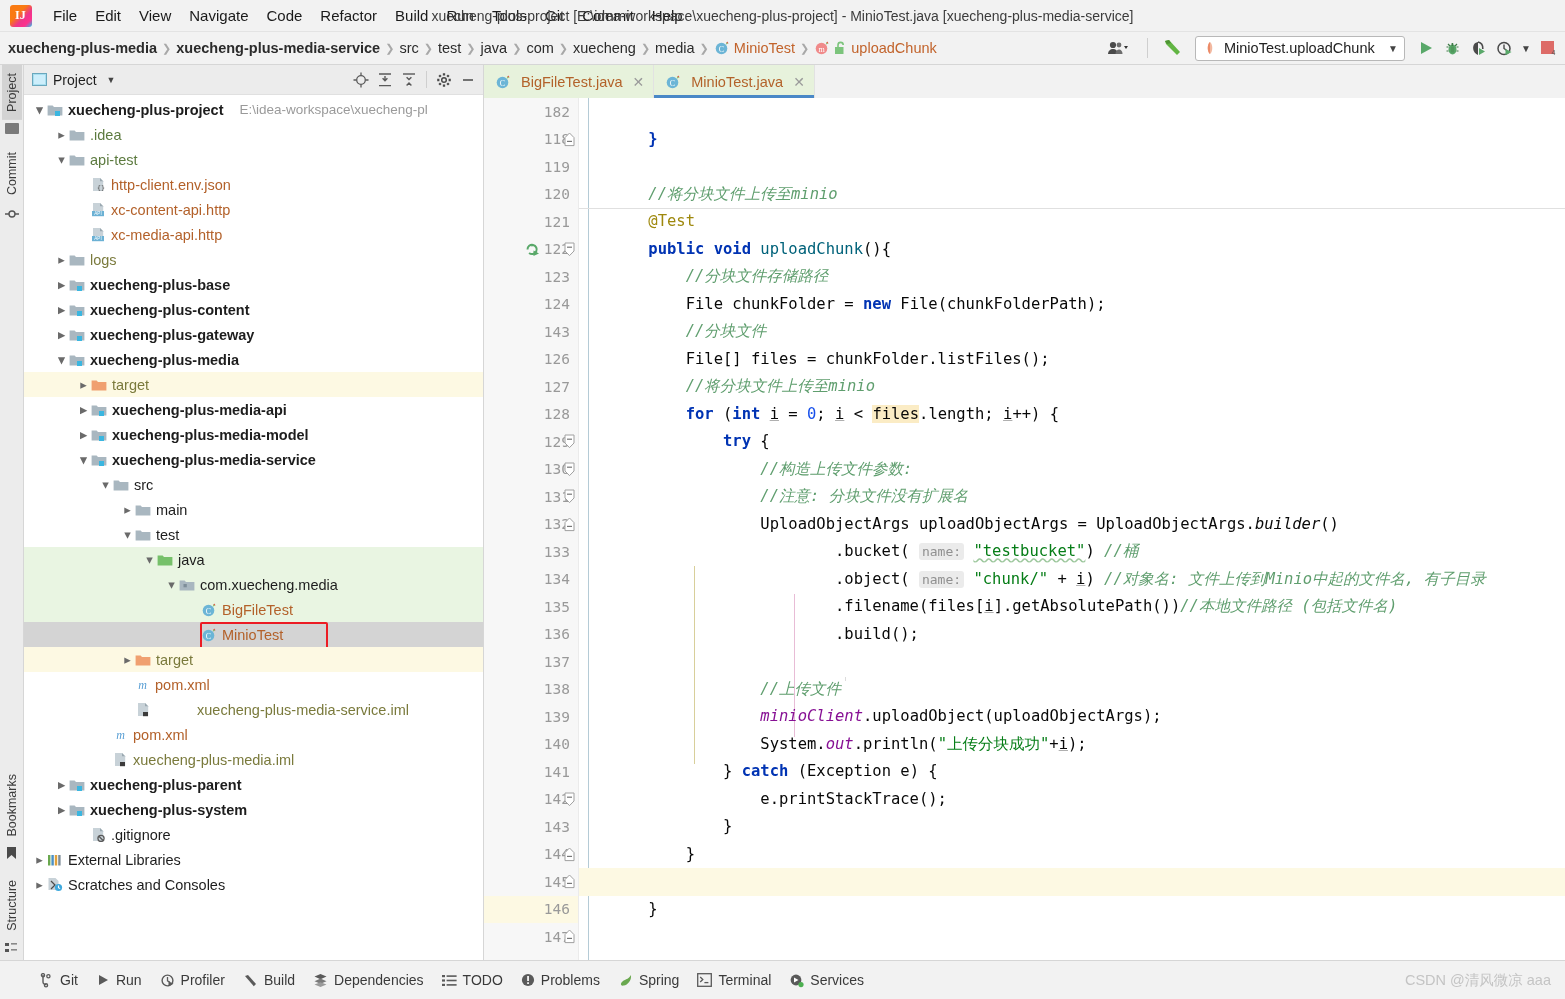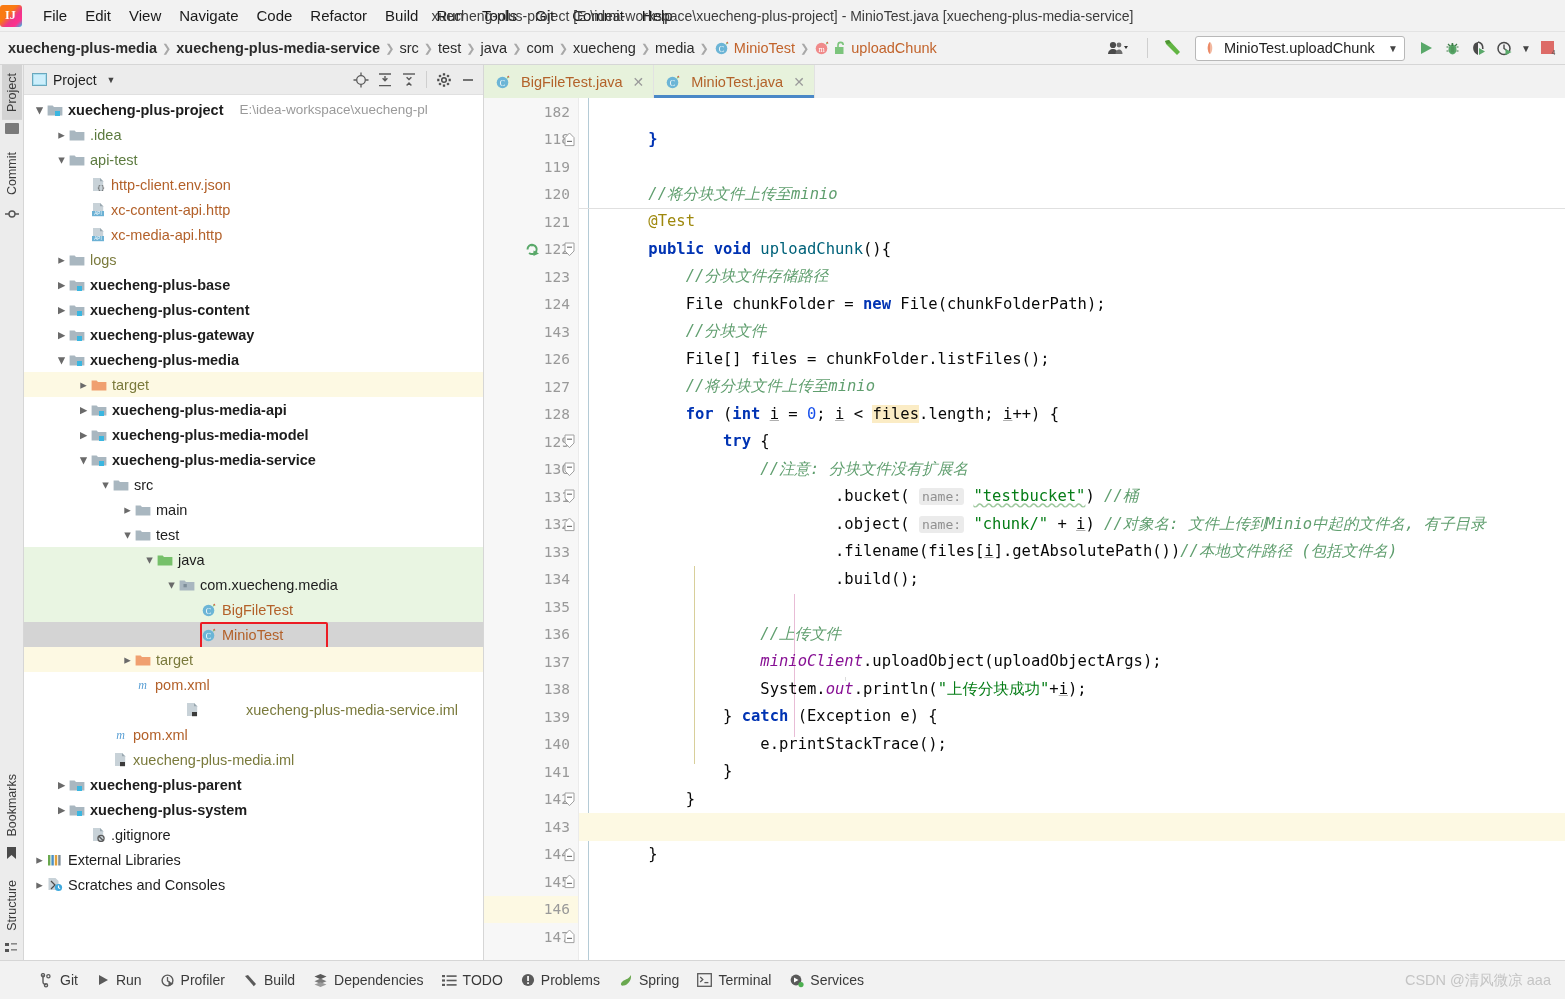--- a/index.html
+++ b/index.html
@@ -12,21 +12,21 @@
   }
   .app { position: relative; width: 1565px; height: 999px; display: flex; flex-direction: column; }
 
   
   .menubar {
     height: 32px; display: flex; align-items: center;
     background: #f2f2f2; border-bottom: 1px solid #e3e3e3;
     position: relative;
   }
   .ij-logo {
-    width: 22px; height: 22px; margin-right: 12px;
+    width: 22px; height: 22px; margin-left: 10px; margin-right: 12px;
     border-radius: 3px; position: relative; overflow: hidden;
     background: linear-gradient(135deg,#f97a12 0%,#f97a12 38%,#ed358c 62%,#ff318c 80%,#1fc3f0 100%);
     flex: 0 0 auto;
   }
   .ij-logo span {
     position:absolute; left:5px; top:3px; color:#fff; font-size:12px; font-weight:700;
     font-family:"Liberation Serif",serif;
   }
   .menu-item {
     font-size: 15px; color: #1a1a1a; padding: 3px 9px; cursor: default; white-space: nowrap;
@@ -662,21 +662,21 @@
           </div>
           <div class="trow" style="padding-left: 96px;">
             <span class="arrow"></span>
             <span class="nib">
               <svg width="15" height="15" viewBox="0 0 15 15">
                 <text x="7.5" y="12" font-size="12" fill="#5a9fd4" text-anchor="middle" font-style="italic" font-family="serif">m</text>
               </svg>
             </span>
             <span class="c-orange">pom.xml</span>
           </div>
-          <div class="trow" style="padding-left: 105px; gap: 41px;">
+          <div class="trow" style="padding-left: 56px; gap: 41px;">
             <span class="arrow"></span>
             <span class="nib">
               <svg width="15" height="15" viewBox="0 0 15 15">
                 <path d="M2 1h7l3.2 3.2V14H2z" fill="#c8d2d8"></path>
                 <path d="M9 1l3.2 3.2H9z" fill="#9aa8b0"></path>
                 <rect x="7" y="10" width="5" height="4.2" fill="#3b3b3b"></rect>
               </svg>
             </span>
             <span class="c-olive">xuecheng-plus-media-service.iml</span>
           </div>
@@ -1003,21 +1003,23 @@
               <div class="cline">    <span class="cmc">//将分块文件上传至minio</span></div>
               <div class="cline">    <span class="ann">@Test</span></div>
               <div class="cline">    <span class="k">public</span> <span class="k">void</span> <span class="mth">uploadChunk</span>(){</div>
               <div class="cline">        <span class="cmc">//分块文件存储路径</span></div>
               <div class="cline">        File chunkFolder = <span class="k">new</span> File(chunkFolderPath);</div>
               <div class="cline">        <span class="cmc">//分块文件</span></div>
               <div class="cline">        File[] files = chunkFolder.listFiles();</div>
               <div class="cline">        <span class="cmc">//将分块文件上传至minio</span></div>
               <div class="cline">        <span class="k">for</span> (<span class="k">int</span> <span class="var-u">i</span> = <span class="num">0</span>; <span class="var-u">i</span> &lt; <span class="sel-hl">files</span>.length; <span class="var-u">i</span>++) {</div>
               <div class="cline">            <span class="k">try</span> {</div>
+              <div class="cline">                <span class="cmc">//构造上传文件参数:</span></div>
               <div class="cline">                <span class="cmc">//注意: 分块文件没有扩展名</span></div>
+              <div class="cline">                UploadObjectArgs uploadObjectArgs = UploadObjectArgs.<span class="ital">builder</span>()</div>
               <div class="cline">                        .bucket( <span class="hint">name:</span> <span class="str-u">"testbucket"</span>) <span class="cmc">//桶</span></div>
               <div class="cline">                        .object( <span class="hint">name:</span> <span class="str">"chunk/"</span> + <span class="var-u">i</span>) <span class="cmc">//对象名: 文件上传到Minio中起的文件名, 有子目录</span></div>
               <div class="cline">                        .filename(files[<span class="var-u">i</span>].getAbsolutePath())<span class="cmc">//本地文件路径 (包括文件名)</span></div>
               <div class="cline">                        .build();</div>
               <div class="cline"></div>
               <div class="cline">                <span class="cmc">//上传文件</span></div>
               <div class="cline">                <span class="fld">minioClient</span>.uploadObject(uploadObjectArgs);</div>
               <div class="cline">                System.<span class="stc">out</span>.println(<span class="str">"上传分块成功"</span>+<span class="var-u">i</span>);</div>
               <div class="cline">            } <span class="k">catch</span> (Exception e) {</div>
               <div class="cline">                e.printStackTrace();</div>

